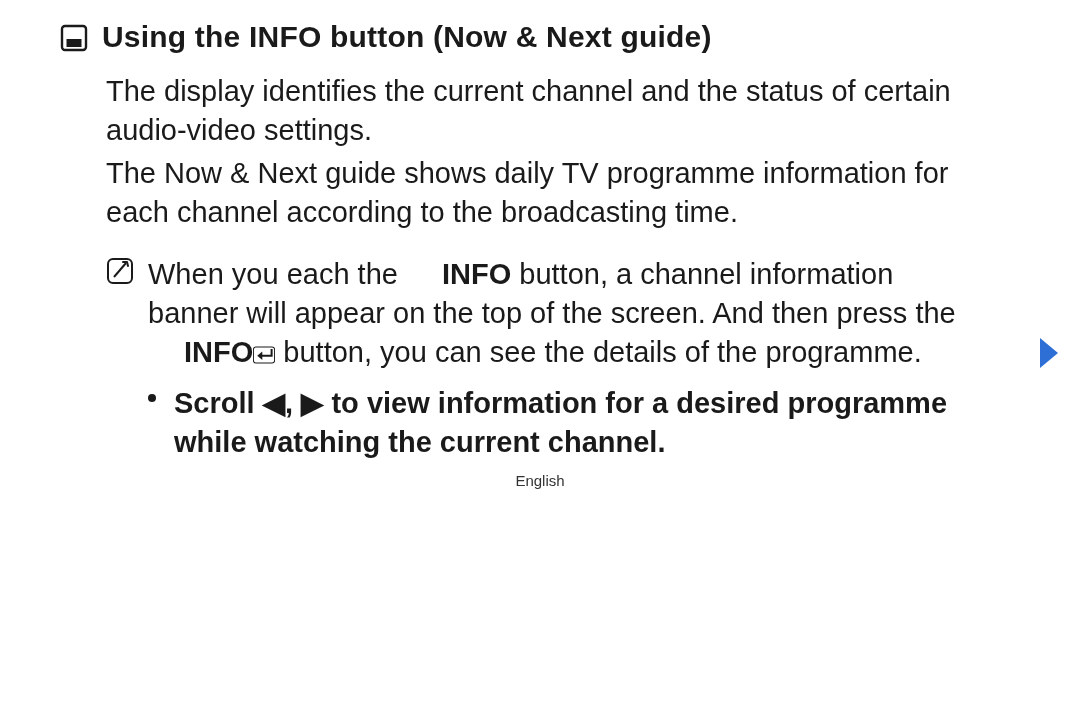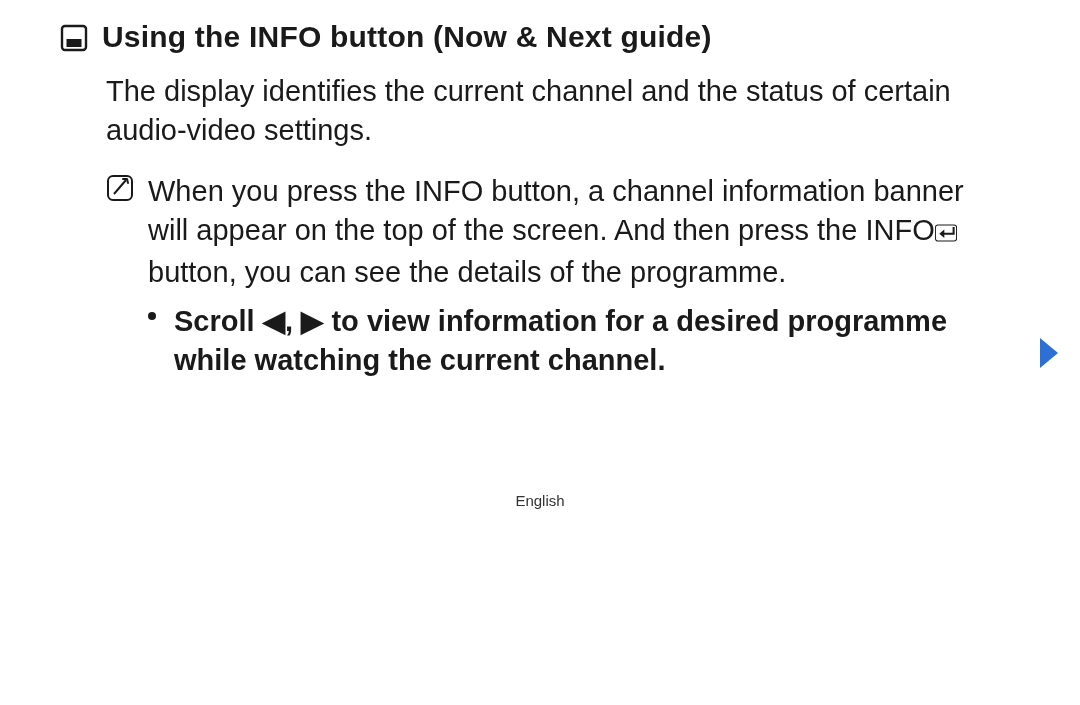--- a/index.html
+++ b/index.html
@@ -53,21 +53,21 @@
   .note-icon {
     width: 28px;
     height: 28px;
     flex: 0 0 auto;
     margin-right: 14px;
     margin-top: 2px;
   }
   .note-icon svg { width: 28px; height: 28px; display:block; }
   .note-text { flex: 1; }
   .inline-seq { white-space: normal; }
-  .bold-key { font-weight: 400; }
+  .bold-key { font-weight: 700; margin-left: 36px; }
   .enter-icon {
     display: inline-block;
     vertical-align: -2px;
   }
   .enter-icon svg { width: 22px; height: 18px; }
   ul.bullets {
     list-style: none;
     margin: 10px 0 0 0;
     padding: 0 0 0 42px;
   }
@@ -90,21 +90,21 @@
   .arrow-glyph { display:inline-block; }
   .nav-arrow {
     position: absolute;
     right: 18px;
     top: 336px;
     cursor: pointer;
   }
   .nav-arrow svg { width: 26px; height: 34px; display:block; }
   .footer-lang {
     position: absolute;
-    bottom: 10px;
+    bottom: 30px;
     left: 0;
     width: 100%;
     text-align: center;
     font-size: 15px;
     color: #333;
   }
 </style>
 </head>
 <body>
 
@@ -115,31 +115,32 @@
       <svg viewBox="0 0 28 28">
         <rect x="2" y="2" width="24" height="24" rx="3" ry="3" fill="none" stroke="#1a1a1a" stroke-width="2.4"></rect>
         <rect x="6.5" y="15" width="15" height="8" fill="#1a1a1a"></rect>
       </svg>
     </span>
     <h1 class="title">Using the INFO button (Now &amp; Next guide)</h1>
   </div>
 
   <div class="body">
     <p class="para">The display identifies the current channel and the status of certain audio-video settings.</p>
+    <p class="para">The Now &amp; Next guide shows daily TV programme information for each channel according to the broadcasting time.</p>
 
     <div class="note-block">
       <span class="note-icon">
         <svg viewBox="0 0 28 28">
           <rect x="2" y="2" width="24" height="24" rx="5" ry="5" fill="none" stroke="#1a1a1a" stroke-width="2"></rect>
           <path d="M8 20 L20 6" stroke="#1a1a1a" stroke-width="2" fill="none"></path>
           <path d="M17 5 L21 5 L22 9" stroke="#1a1a1a" stroke-width="2" fill="none" stroke-linejoin="round" stroke-linecap="round"></path>
         </svg>
       </span>
       <div class="note-text inline-seq">
-        <span>When you press the </span><span class="bold-key">INFO</span><span> button, a channel information banner will appear on the top of the screen. And then press the </span><span class="bold-key">INFO</span><span class="enter-icon"><svg viewBox="0 0 26 20">
+        <span>When you each the </span><span class="bold-key">INFO</span><span> button, a channel information banner will appear on the top of the screen. And then press the </span><span class="bold-key">INFO</span><span class="enter-icon"><svg viewBox="0 0 26 20">
               <path d="M22 3 L22 11 L8 11" fill="none" stroke="#1a1a1a" stroke-width="2.4"></path>
               <path d="M11 6 L5 11 L11 16 Z" fill="#1a1a1a"></path>
               <rect x="0.5" y="0.5" width="25" height="19" rx="3" fill="none" stroke="#1a1a1a" stroke-width="1.2"></rect>
             </svg></span><span> button, you can see the details of the programme.</span>
       </div>
     </div>
 
     <ul class="bullets">
       <li>
         <span>Scroll </span><span class="arrow-glyph">◀</span><span>, </span><span class="arrow-glyph">▶</span><span> to view information for a desired programme while watching the current channel.</span>

